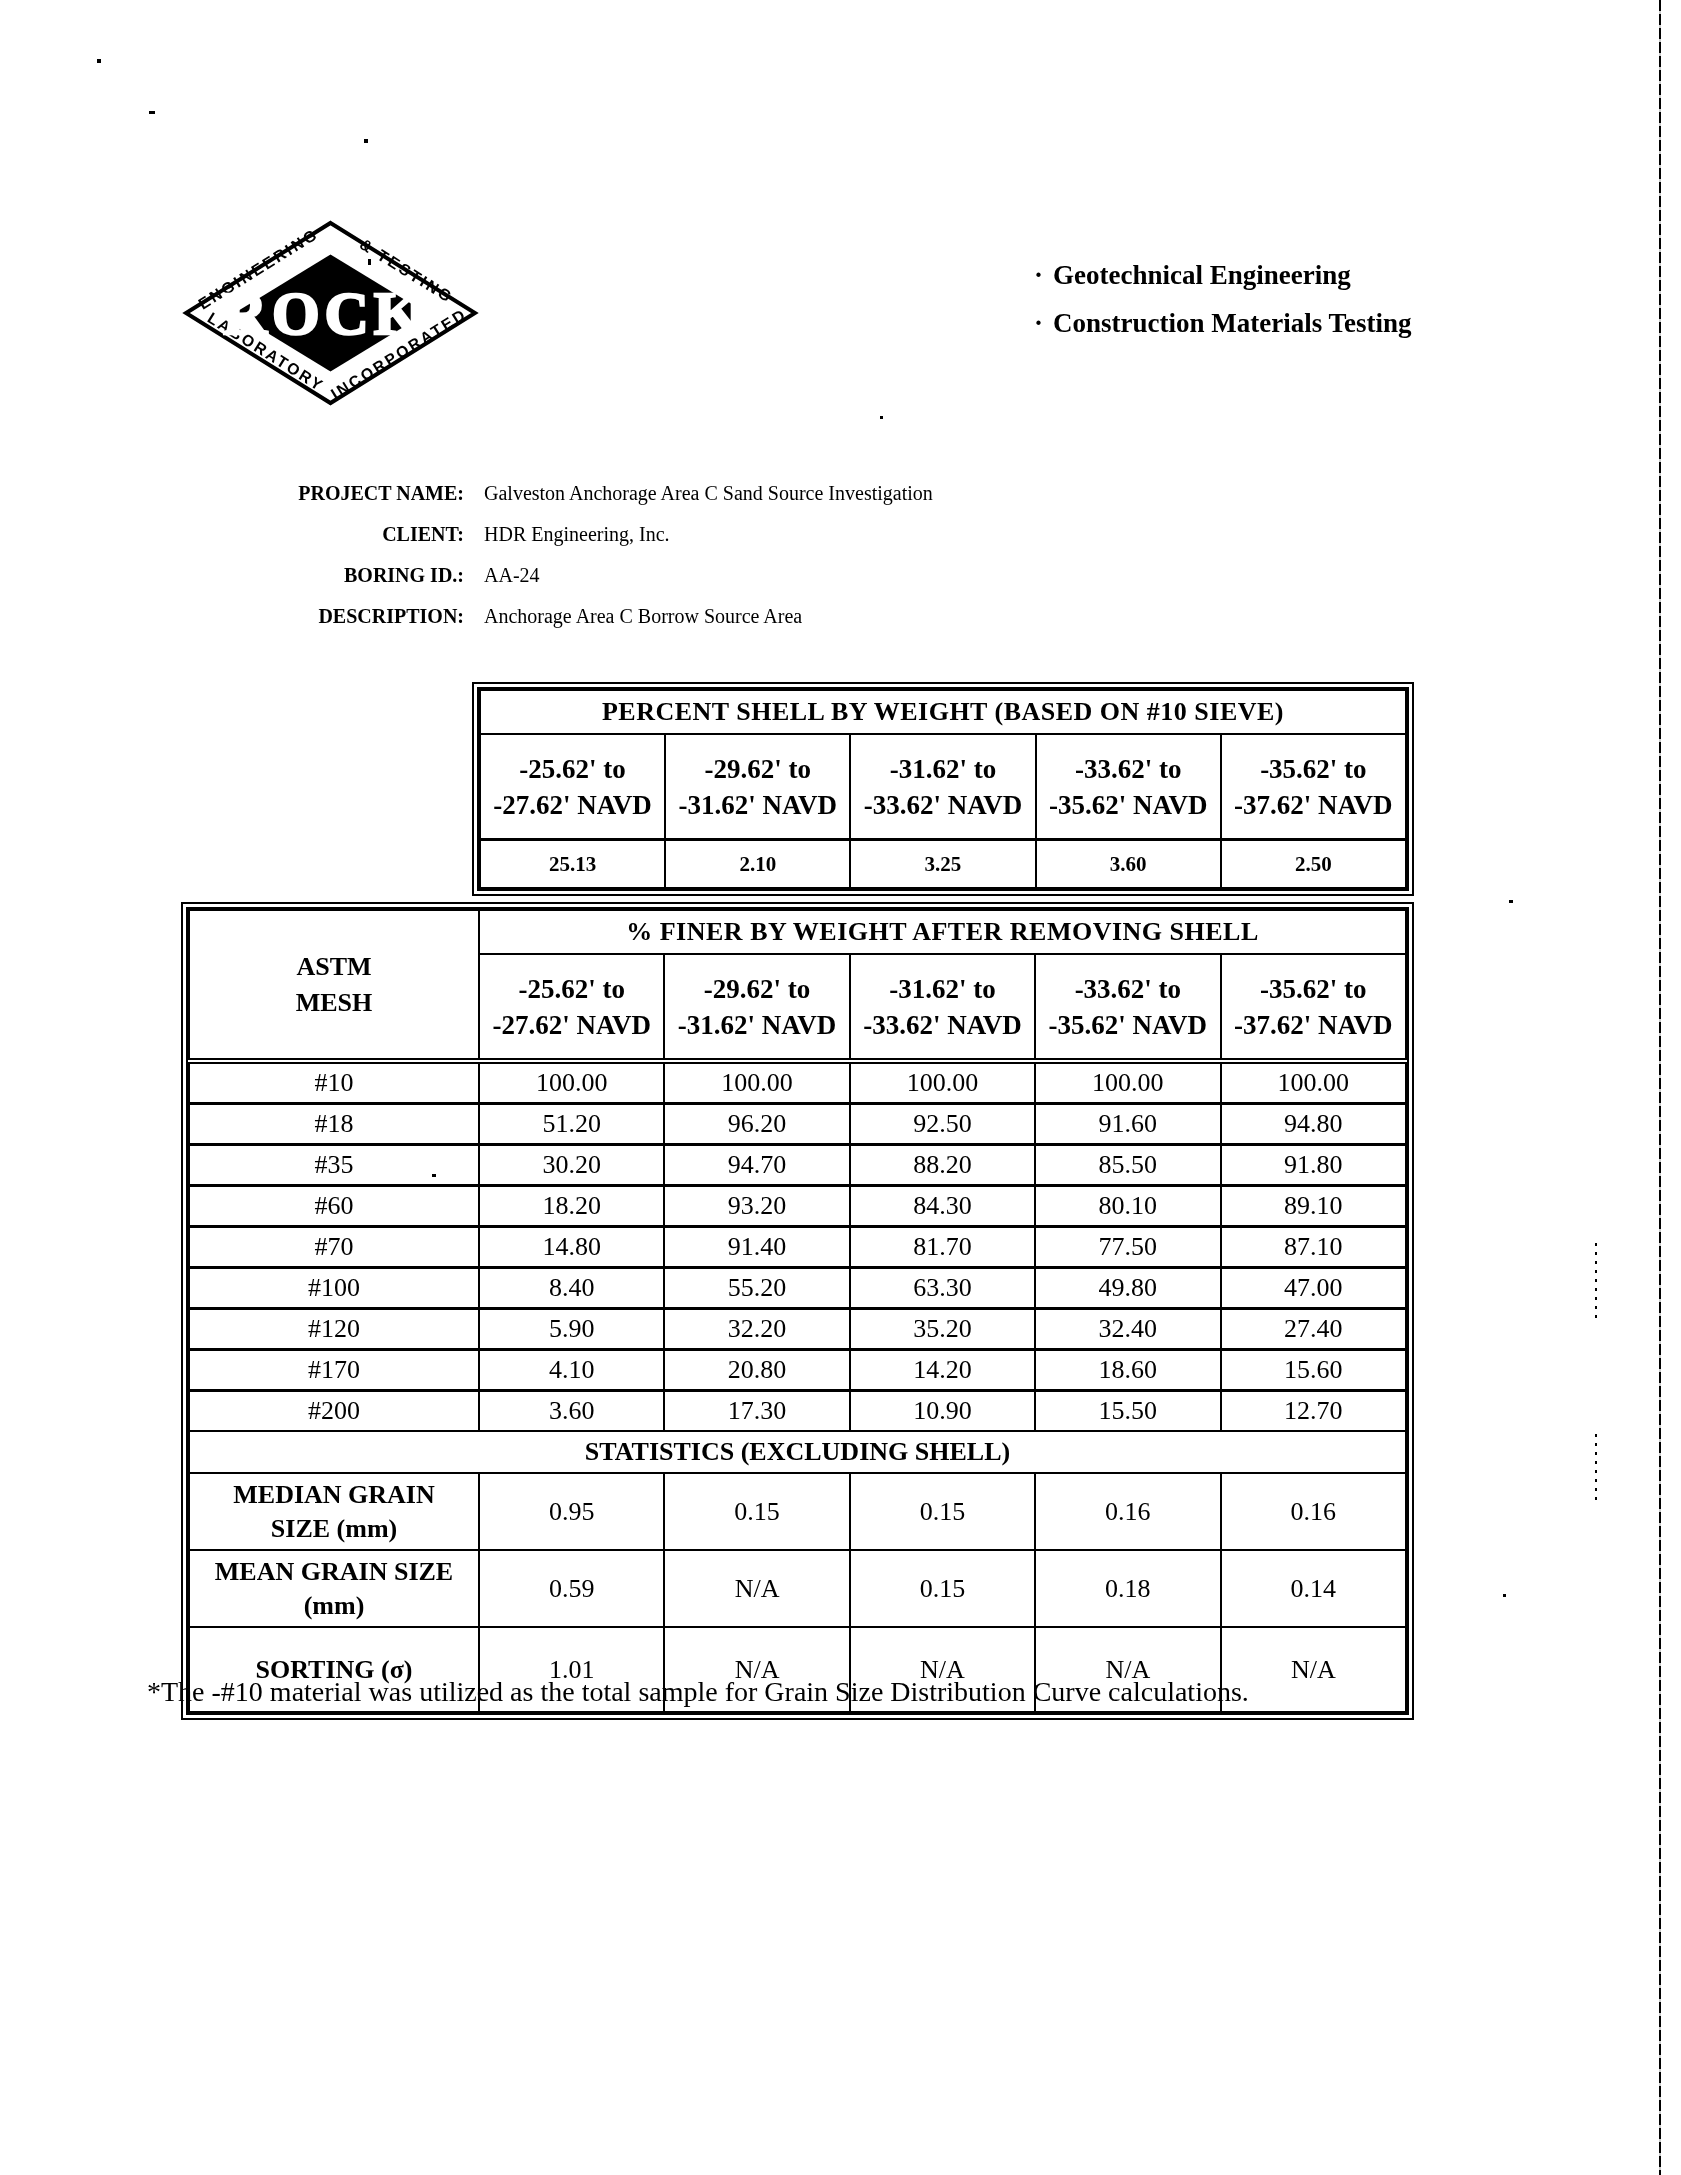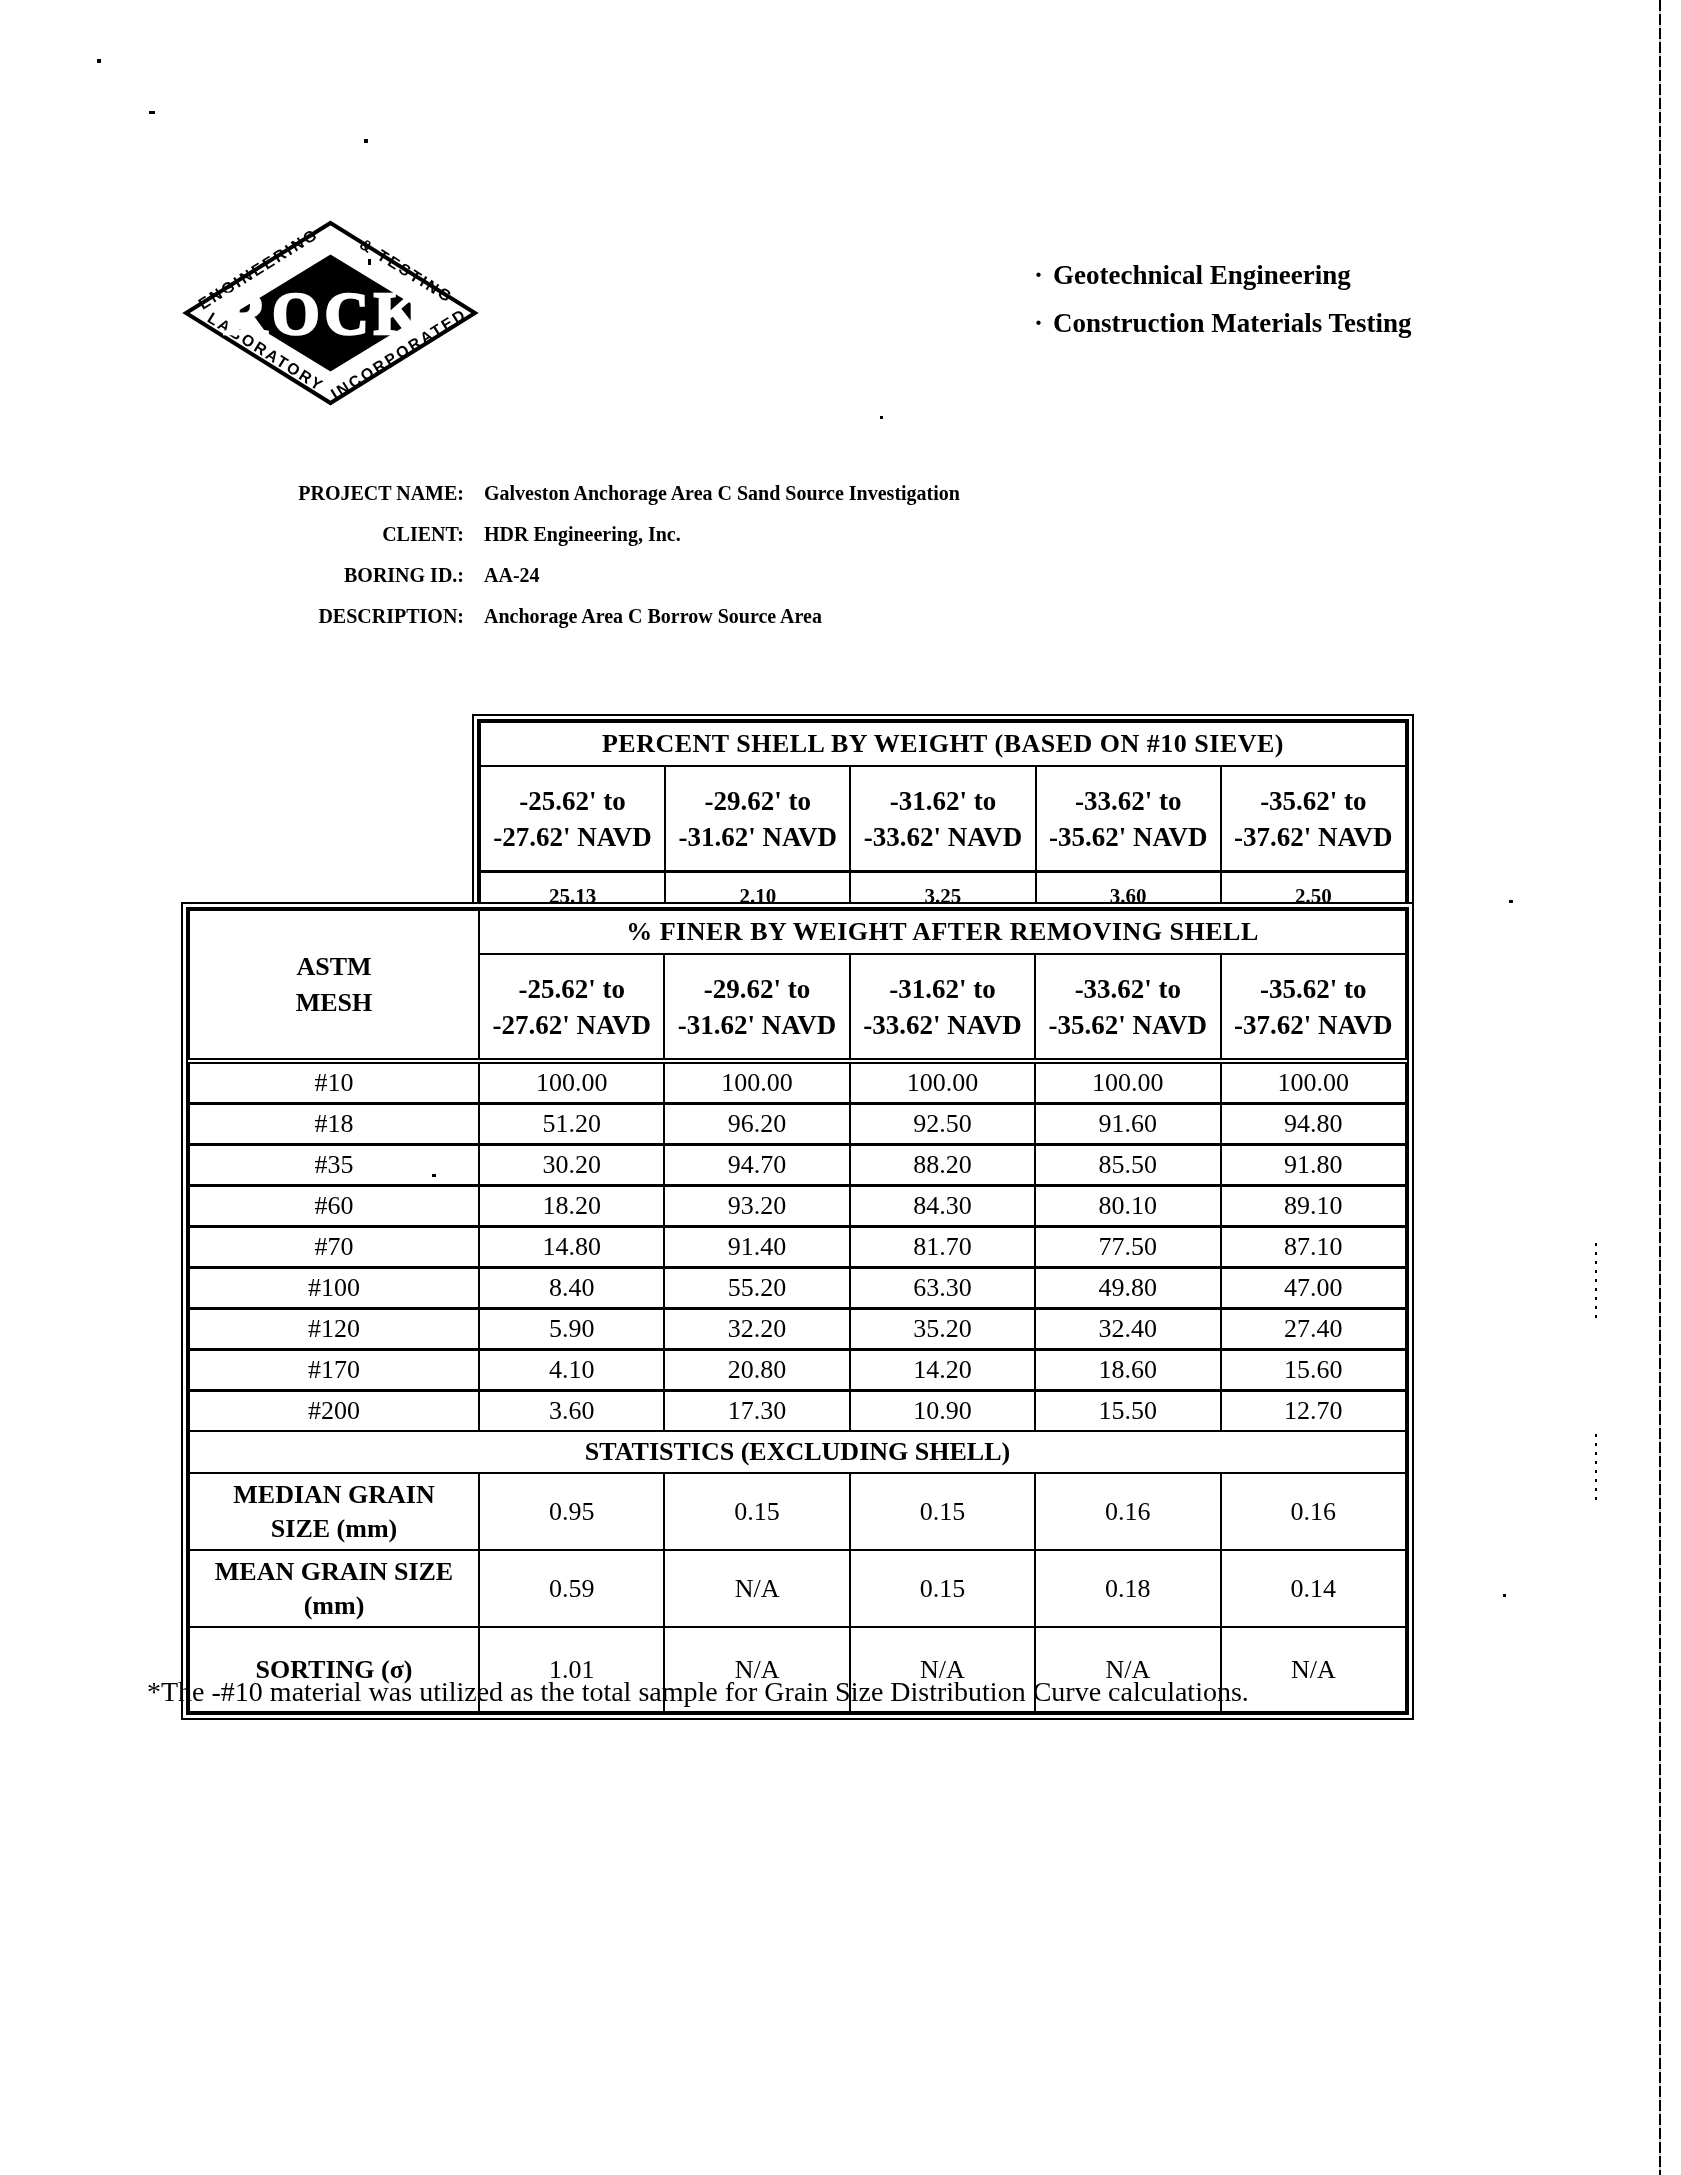--- a/index.html
+++ b/index.html
@@ -14,21 +14,21 @@
   .logo-edge-text{font-family:"Liberation Sans", sans-serif;font-weight:bold;letter-spacing:2.5px;font-size:16px;fill:#000;}
   .logo-rock{font-family:"Liberation Serif", serif;font-weight:bold;font-size:62px;letter-spacing:5px;fill:#fff;stroke:#fff;stroke-width:2.5px;}
   
   .services{position:absolute;left:1034px;top:260px;font-weight:bold;font-size:27px;}
   .service-item{display:flex;align-items:baseline;margin-bottom:17px;white-space:nowrap;}
   .service-bullet{margin-right:10px;}
   
   .info{position:absolute;left:147px;top:482px;font-size:20px;}
   .info-row{display:flex;align-items:baseline;height:41px;}
   .info-label{width:317px;text-align:right;font-weight:bold;white-space:nowrap;}
-  .info-value{margin-left:20px;white-space:nowrap;font-weight:bold;}
+  .info-value{margin-left:20px;white-space:nowrap;}
   
   .tbl-frame{position:absolute;border:7px double #000;background:#fff;box-sizing:border-box;}
   table.doc-table{border-collapse:collapse;width:100%;table-layout:fixed;}
   table.doc-table td{border:2.5px solid #000;text-align:center;vertical-align:middle;
     font-size:26px;padding:0;overflow:hidden;}
   td.tbl-title{font-weight:bold;font-size:28px;height:42px;letter-spacing:0.5px;}
   tr.depth-row td{font-weight:bold;font-size:27px;height:103px;line-height:36px;}
   tr.shell-values td{font-weight:bold;font-size:21px;height:46px;border-top-width:3.5px;}
   
   .corner-cell{font-weight:bold;font-size:27px;line-height:36px;}
@@ -91,21 +91,21 @@
   <div class="info-row">
     <span class="info-label">BORING ID.:</span>
     <span class="info-value">AA-24</span>
   </div>
   <div class="info-row">
     <span class="info-label">DESCRIPTION:</span>
     <span class="info-value">Anchorage Area C Borrow Source Area</span>
   </div>
 </div>
 
-<div class="tbl-frame" style="left:472px;top:714px;width:942px;">
+<div class="tbl-frame" style="left:472px;top:682px;width:942px;">
   <table class="doc-table">
     <tbody>
         <tr>
       <td colspan="5" class="tbl-title">PERCENT SHELL BY WEIGHT (BASED ON #10 SIEVE)</td>
     </tr>
     <tr class="depth-row">
       <td>
             <div>-25.62' to</div>
             <div>-27.62' NAVD</div>
           </td>

